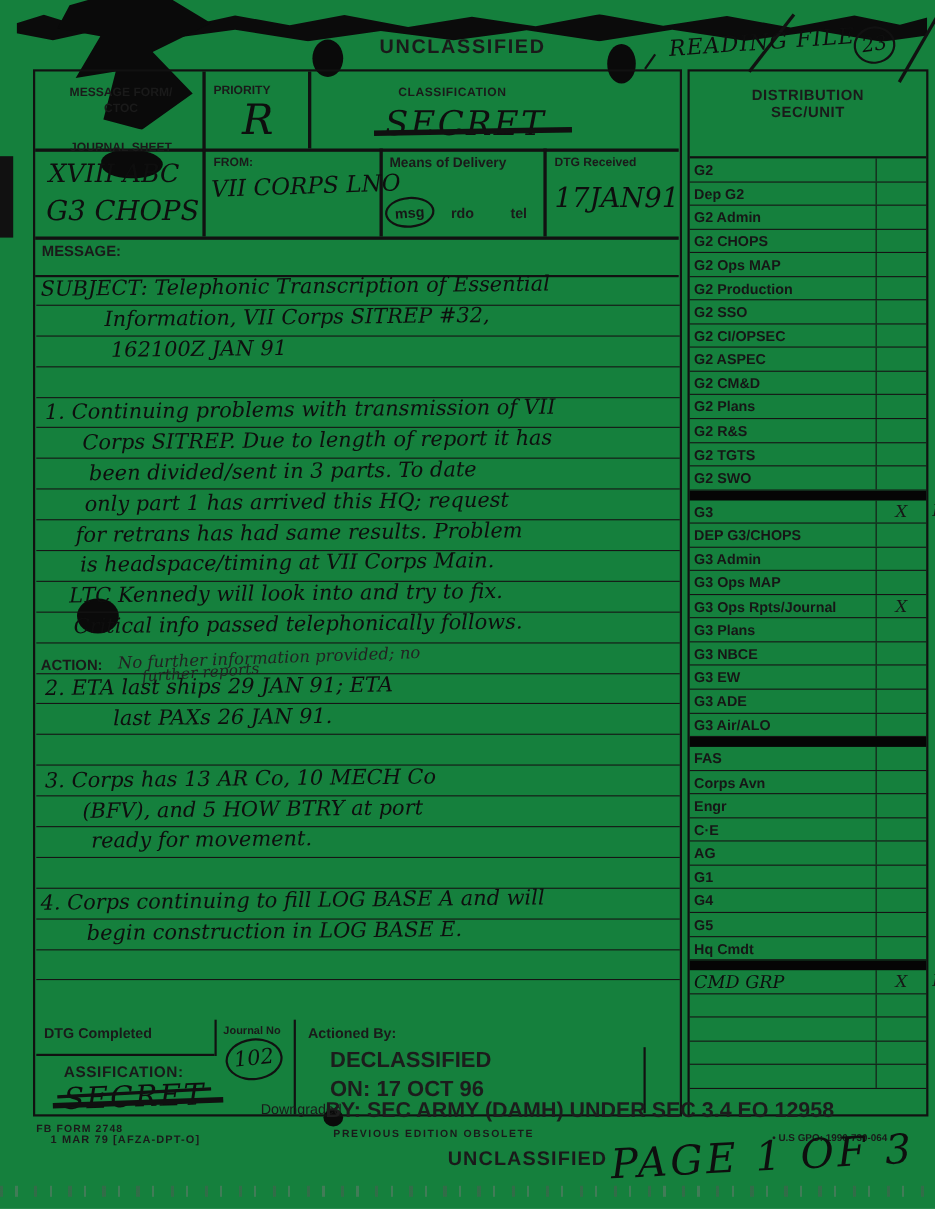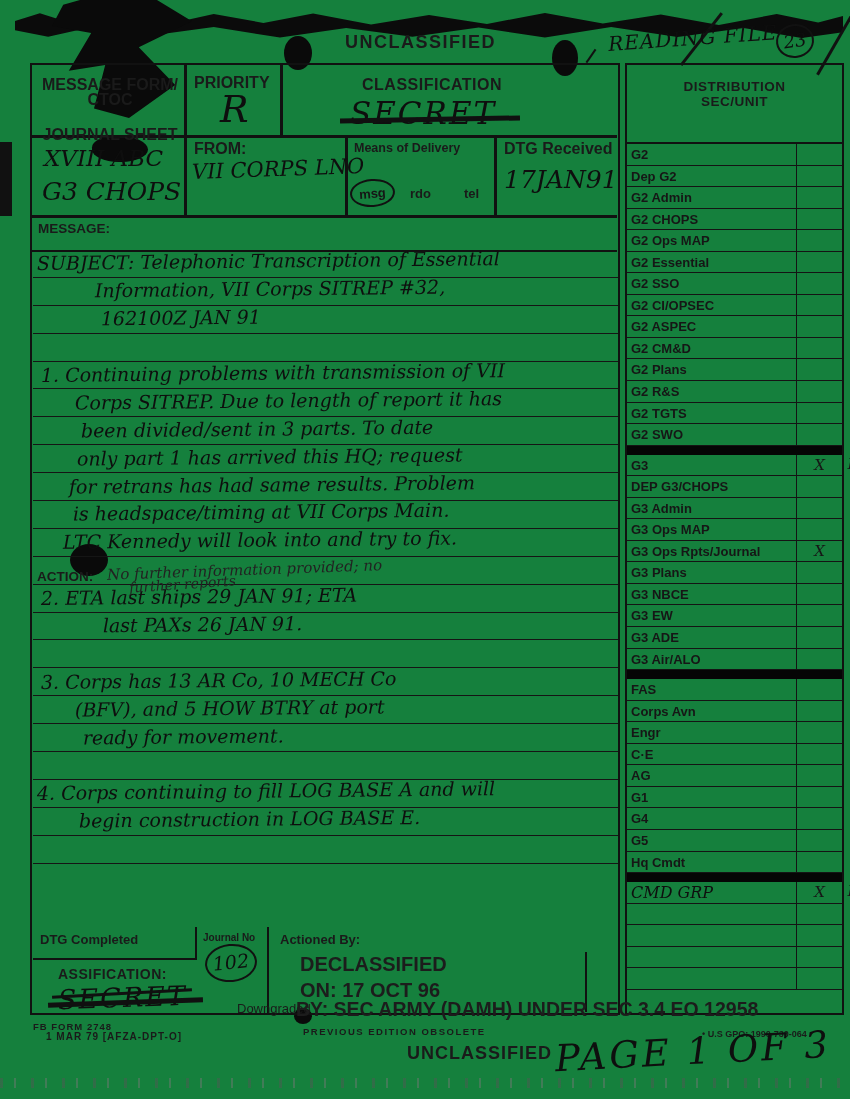--- a/index.html
+++ b/index.html
@@ -13,21 +13,21 @@
   #torn-strip{left:15px;top:12px;width:828px;height:26px;background:#0b0b0b;
     clip-path:polygon(0 35%,3% 5%,7% 45%,12% 10%,18% 50%,24% 8%,30% 42%,36% 6%,43% 48%,50% 12%,57% 46%,64% 4%,71% 44%,78% 10%,85% 50%,92% 8%,97% 40%,100% 15%,100% 78%,95% 100%,88% 62%,80% 96%,72% 58%,64% 98%,56% 60%,48% 95%,40% 62%,32% 98%,24% 58%,16% 92%,9% 60%,4% 95%,0 70%);}
   #corner-blob{left:52px;top:0px;width:140px;height:118px;background:#0a0a0a;
     clip-path:polygon(20% 0,75% 0,100% 18%,62% 40%,88% 72%,55% 100%,30% 92%,38% 55%,12% 60%,28% 28%,0 22%,8% 4%);}
   .blob{background:#0a0a0a;border-radius:50%;}
   .pen-line{background:#111;}
   
   #form-box{left:30px;top:63px;width:590px;height:952px;border:2.5px solid #111;box-sizing:border-box;}
   .vline,.hline{position:absolute;background:#111;}
   
-  .cell-label{font-size:16px;line-height:15px;}
+  .cell-label{font-size:11px;line-height:15px;}
   
   #message-lines{left:33px;top:250px;width:585px;}
   .msg-line{position:relative;height:27.9px;border-bottom:1.6px solid #151515;box-sizing:border-box;
     display:flex;align-items:center;}
   .msg-line .hw-text{font-size:19px;line-height:20px;white-space:nowrap;transform:rotate(-0.6deg);transform-origin:left bottom;}
   .msg-line .action-label{font-size:13.5px;align-self:flex-start;margin-top:12px;}
   .msg-line .scrawl-text{font-size:15px;white-space:nowrap;transform:rotate(-2deg);}
   .overlay-scrawl{position:absolute;font-size:14px;top:-9px;left:96px;transform:rotate(-4deg);z-index:3;}
   
   .strike-bar{position:absolute;background:#101010;}
@@ -139,20 +139,23 @@
       <div class="msg-line">
         <span class="hw hw-text" style="padding-left: 36px;">for retrans has had same results. Problem</span>
       </div>
       <div class="msg-line">
         <span class="hw hw-text" style="padding-left: 40px;">is headspace/timing at VII Corps Main.</span>
       </div>
       <div class="msg-line">
         <span class="hw hw-text" style="padding-left: 30px;">LTC Kennedy will look into and try to fix.</span>
       </div>
       <div class="msg-line">
+        <span class="hw hw-text" style="padding-left: 34px;">Critical info passed telephonically follows.</span>
+      </div>
+      <div class="msg-line">
         <span class="printed action-label" style="padding-left: 4px;">ACTION:</span>
         <span class="scrawl scrawl-text" style="margin-left: 14px;">No further information provided; no</span>
       </div>
       <div class="msg-line">
         <span class="hw hw-text" style="padding-left: 8px;">2. ETA last ships 29 JAN 91; ETA</span>
         <span class="scrawl overlay-scrawl">further reports</span>
       </div>
       <div class="msg-line">
         <span class="hw hw-text" style="padding-left: 70px;">last PAXs 26 JAN 91.</span>
       </div>
@@ -224,21 +227,21 @@
         </div>
         <div class="dist-row">
           <div class="dist-label">G2  CHOPS</div>
           <div class="dist-check"></div>
         </div>
         <div class="dist-row">
           <div class="dist-label">G2  Ops  MAP</div>
           <div class="dist-check"></div>
         </div>
         <div class="dist-row">
-          <div class="dist-label">G2  Essential</div>
+          <div class="dist-label">G2  Production</div>
           <div class="dist-check"></div>
         </div>
         <div class="dist-row">
           <div class="dist-label">G2  SSO</div>
           <div class="dist-check"></div>
         </div>
         <div class="dist-row">
           <div class="dist-label">G2  CI/OPSEC</div>
           <div class="dist-check"></div>
         </div>

